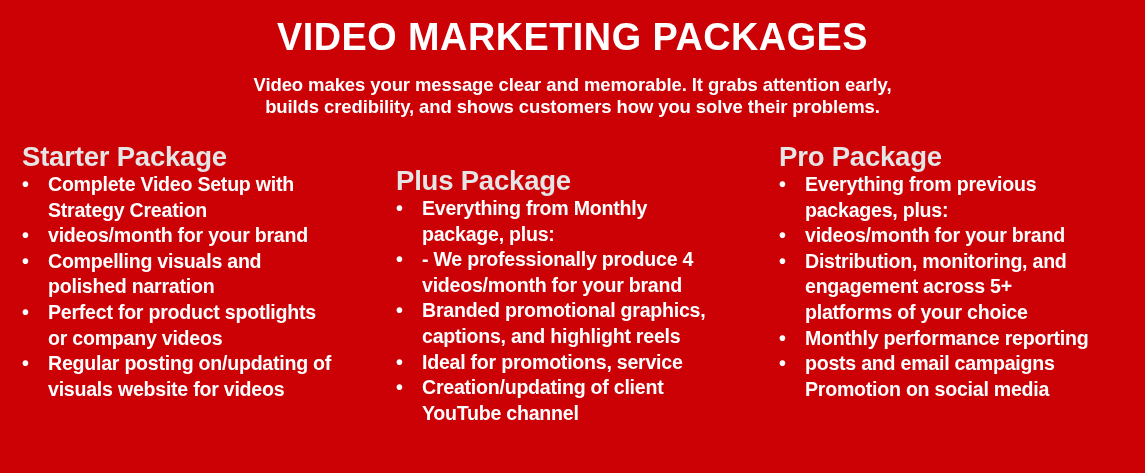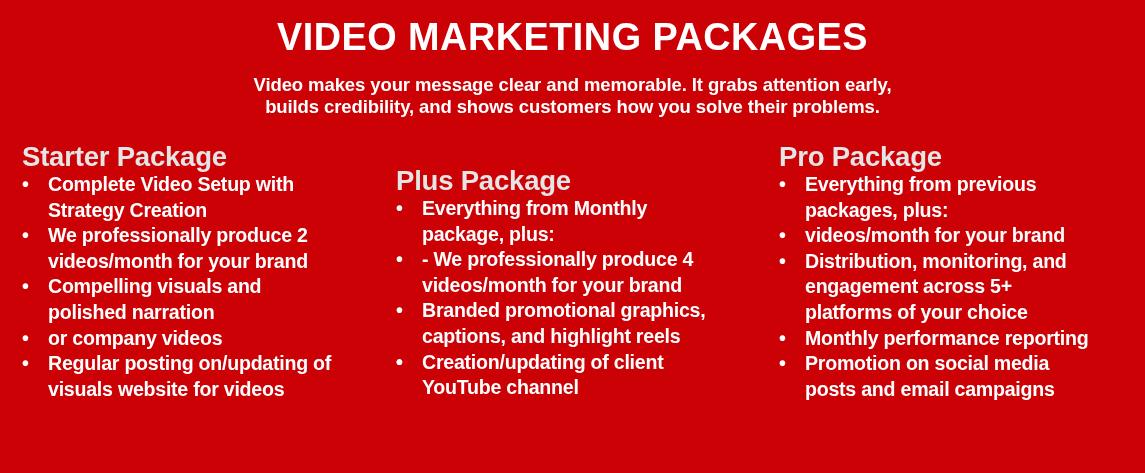--- a/index.html
+++ b/index.html
@@ -145,34 +145,34 @@
           <li class="bullet">
             <span class="dot">•</span>
             <span class="btext">
               <span class="bline">Complete Video Setup with</span>
               <span class="bline">Strategy Creation</span>
             </span>
           </li>
           <li class="bullet">
             <span class="dot">•</span>
             <span class="btext">
-              <span class="bline">We professionally produce 2</span>
               <span class="bline">videos/month for your brand</span>
             </span>
           </li>
           <li class="bullet">
             <span class="dot">•</span>
             <span class="btext">
               <span class="bline">Compelling visuals and</span>
               <span class="bline">polished narration</span>
             </span>
           </li>
           <li class="bullet">
             <span class="dot">•</span>
             <span class="btext">
+              <span class="bline">Perfect for product spotlights</span>
               <span class="bline">or company videos</span>
             </span>
           </li>
           <li class="bullet">
             <span class="dot">•</span>
             <span class="btext">
               <span class="bline">Regular posting on/updating of</span>
               <span class="bline">visuals website for videos</span>
             </span>
           </li>
@@ -199,20 +199,21 @@
           <li class="bullet">
             <span class="dot">•</span>
             <span class="btext">
               <span class="bline">Branded promotional graphics,</span>
               <span class="bline">captions, and highlight reels</span>
             </span>
           </li>
           <li class="bullet">
             <span class="dot">•</span>
             <span class="btext">
+              <span class="bline">Ideal for promotions, service</span>
             </span>
           </li>
           <li class="bullet">
             <span class="dot">•</span>
             <span class="btext">
               <span class="bline">Creation/updating of client</span>
               <span class="bline">YouTube channel</span>
             </span>
           </li>
         </ul>
@@ -244,21 +245,21 @@
           </li>
           <li class="bullet">
             <span class="dot">•</span>
             <span class="btext">
               <span class="bline">Monthly performance reporting</span>
             </span>
           </li>
           <li class="bullet">
             <span class="dot">•</span>
             <span class="btext">
+              <span class="bline">posts and email campaigns</span>
               <span class="bline">Promotion on social media</span>
-              <span class="bline">posts and email campaigns</span>
             </span>
           </li>
         </ul>
     </div>
 
   </div>
 </div>
 
 </body></html>

